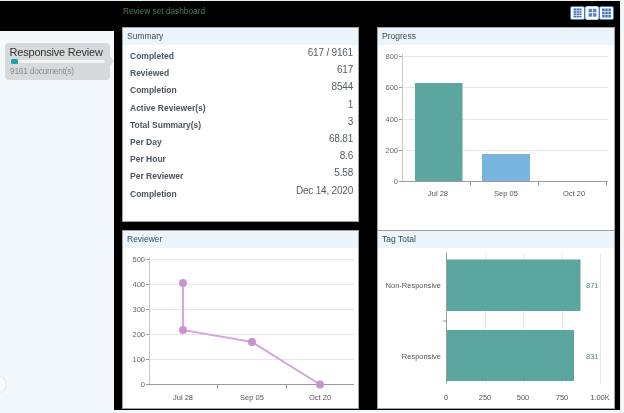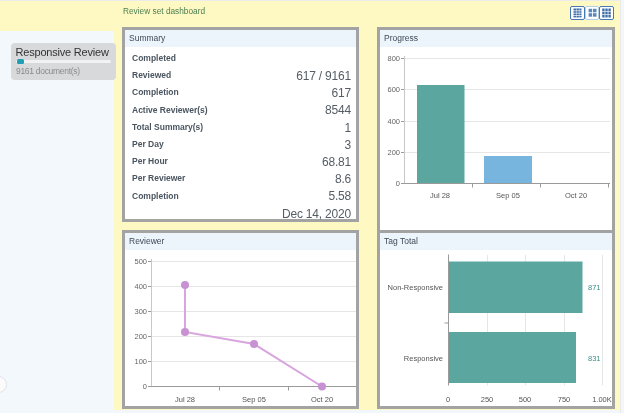--- a/index.html
+++ b/index.html
@@ -1,42 +1,42 @@
 <!DOCTYPE html>
 <html><head>
 <meta charset="utf-8">
 <style>
 * { margin:0; padding:0; box-sizing:border-box; }
 html,body { width:624px; height:413px; overflow:hidden; background:#fff;
   font-family:"Liberation Sans", sans-serif; }
-#page { position:relative; width:624px; height:413px; background:#fef9c3; }
+#page { position:relative; width:624px; height:413px; background:#000000; }
 .abs { position:absolute; }
 
 #sidebar { left:0; top:31px; width:114px; height:382px; background:#f3f8fc; }
 
-#card { left:11px; top:43px; width:105px; height:37px; background:#d7d9da; border-radius:4px;text-align:right; }
+#card { left:5px; top:43px; width:105px; height:37px; background:#d7d9da; border-radius:4px;text-align:right; }
 #card .t1 { position:absolute; left:4.5px; top:2.5px; font-size:11px; letter-spacing:-0.2px; color:#333; white-space:nowrap; }
 #card .track { position:absolute; left:5px; top:17px; width:95px; height:3px; background:#f2f2f2; border-radius:2px; }
 #card .fill { position:absolute; left:5.5px; top:15.5px; width:7px; height:5px; background:#1e9fb3; border-radius:1.5px; }
 #card .t2 { position:absolute; left:5px; top:23px; font-size:8.5px; letter-spacing:-0.3px; color:#8b8b8b; white-space:nowrap; }
 #cardarrow { left:105px; top:50px; width:0; height:0; border-top:11px solid transparent; border-bottom:11px solid transparent; border-left:9px solid #d7d9da; }
 
 #title { left:123px; top:5.5px; font-size:8.3px; color:#4e7e52; }
 .vbtn { position:absolute; top:6px; width:15px; height:14px; background:#fff; border:1px solid #4479b4; border-radius:2px; }
 .vbtn.lite { border-color:#b9cde3; }
 #rightstrip { left:620px; top:0; width:1px; height:413px; background:#e8eaec; } #rightstrip2 { left:621px; top:0; width:3px; height:413px; background:#f5f6f7; }
 #topline { left:0; top:0; width:624px; height:1px; background:#ececec; }
 
-.panel { position:absolute; background:#fff; border:3px solid #a3a3a3; }
+.panel { position:absolute; background:#fff; border:1px solid #a3a3a3; }
 .phead { position:absolute; left:0; top:0; right:0; height:17px; background:#ecf4fc; }
 .phead span { position:absolute; left:4px; top:2.8px; font-size:8.5px; color:#3e4a57; }
 
 .srow { position:absolute; left:7px; right:4.5px; height:17.2px; }
 .srow .lab { position:absolute; left:0; top:4px; font-size:8.5px; font-weight:bold; color:#4a5560; }
-.srow .val { position:absolute; right:0.5px; top:20px; font-size:12px; letter-spacing:-0.2px; color:#555d65; }
+.srow .val { position:absolute; right:0.5px; top:0; font-size:10px; letter-spacing:-0.2px; color:#555d65; }
 svg { position:absolute; left:0; top:0; }
 svg text { font-family:"Liberation Sans", sans-serif; }
 #faintcircle { left:-10px; top:376px; width:17px; height:17px; border:1px solid #e0e4e8; border-radius:50%; background:#fbfbfc; }
 #botstrip { left:114px; top:410px; width:510px; height:3px; background:#f2f7fb; }
 </style>
 </head>
 <body>
 <div id="page">
   <div class="abs" id="topline"></div>
   <div class="abs" id="sidebar"></div>

